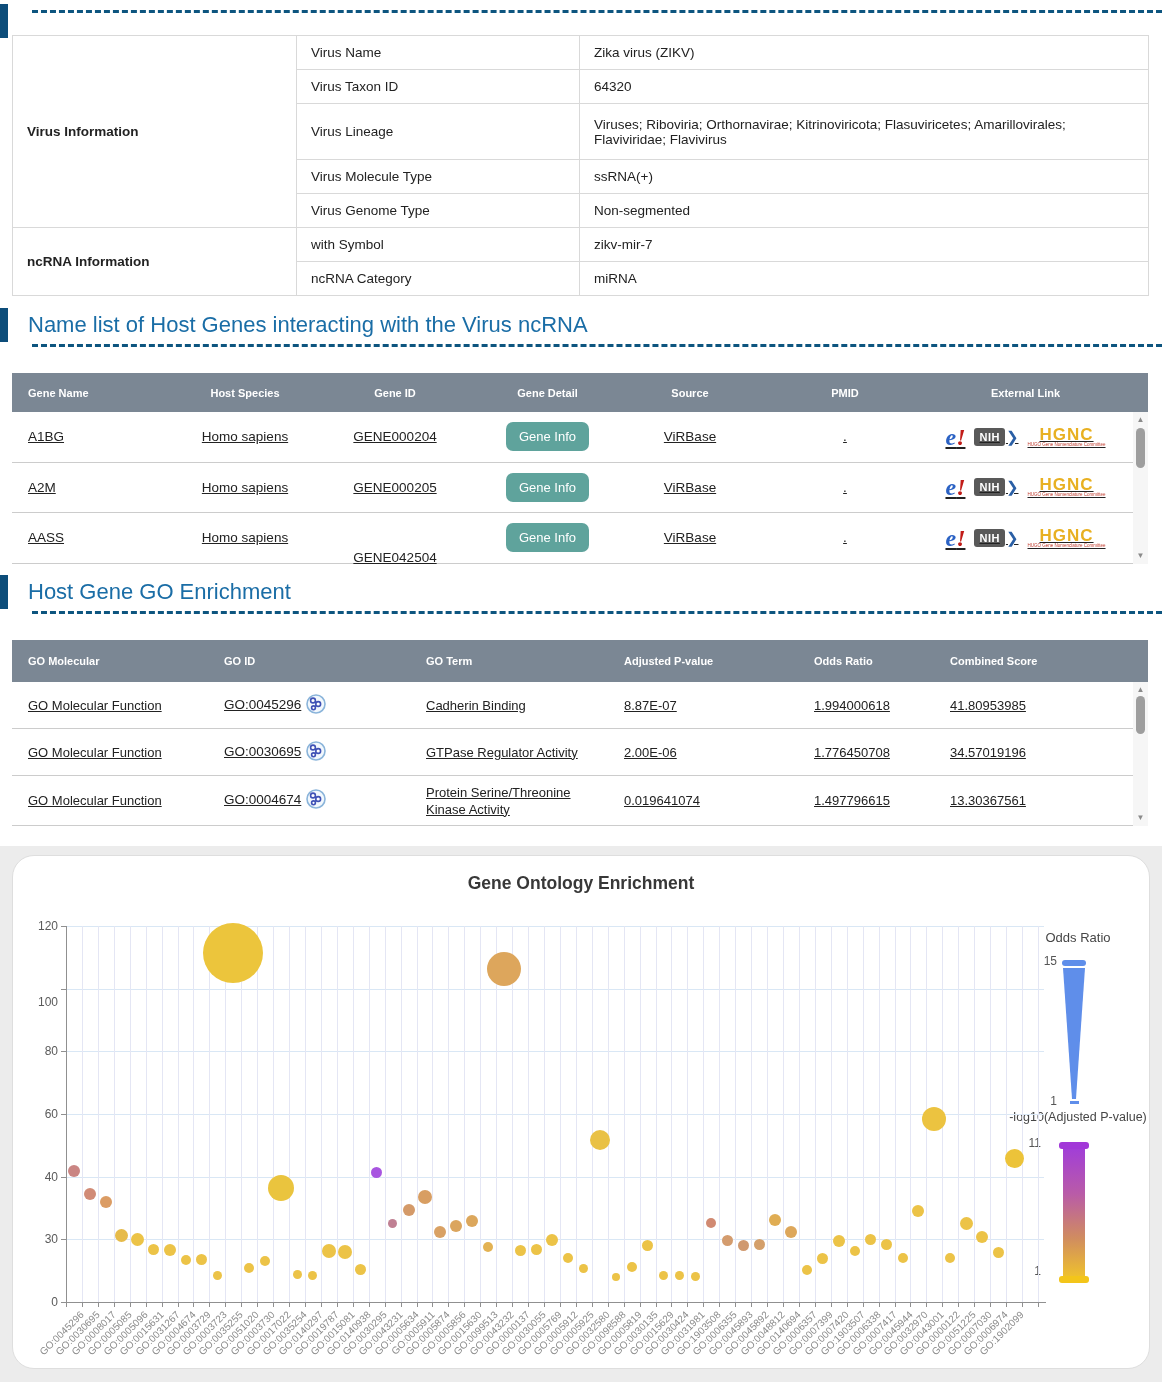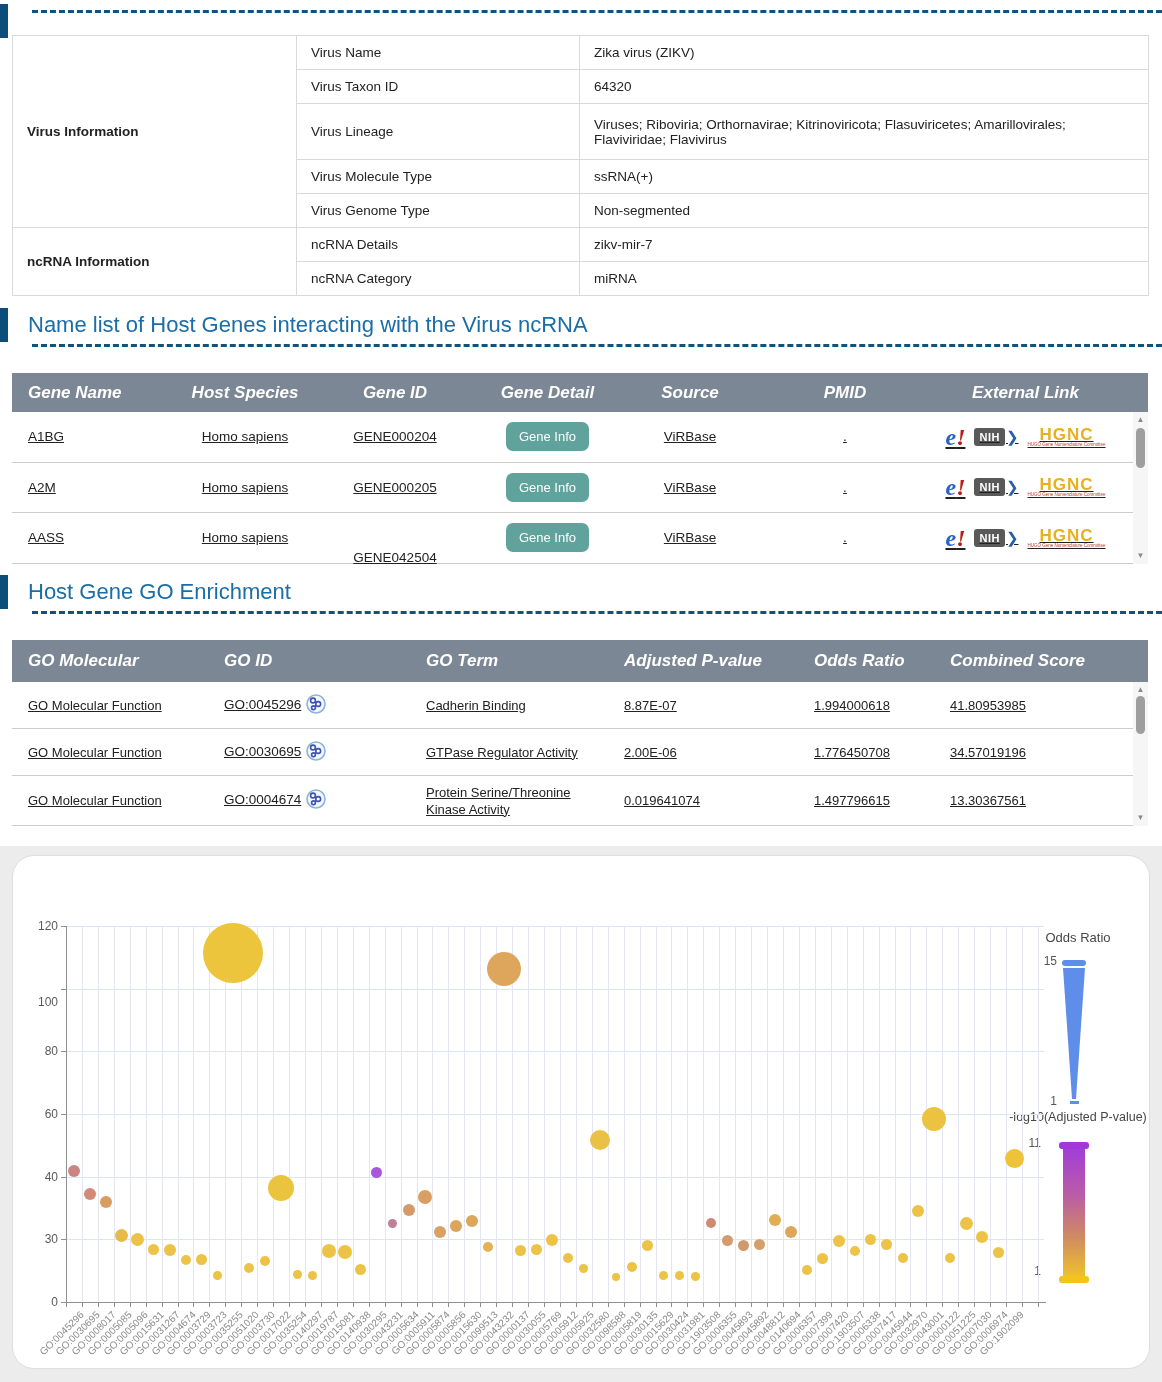--- a/index.html
+++ b/index.html
@@ -12,21 +12,21 @@
   .section-head { position:relative; padding:6px 0 0 28px; }
   .section-head .bar { position:absolute; left:0; top:4px; width:8px; height:34px; background:#0d4d7a; }
   .section-head h1 { font-size:22px; font-weight:400; color:#1a6da6; line-height:30px; }
   .section-dashes { margin:4px 0 0 32px; border-top:3px dashed #0d557f; height:0; }
   
   table.kv { border-collapse:collapse; width:1136px; margin:22px 0 0 12px; table-layout:fixed; }
   table.kv td { border:1px solid #d9d9d9; font-size:13.5px; padding:6px 14px; vertical-align:middle; }
   table.kv td.grp { font-weight:bold; }
   
   .dtable { width:1136px; margin:26px 0 0 12px; }
-  .thead { display:flex; background:#7b8794; color:#fff; font-weight:bold; font-size:17px; align-items:center;font-style:italic; }
+  .thead { display:flex; background:#7b8794; color:#fff; font-weight:bold; font-size:11px; align-items:center; }
   .thead > div { padding:0; }
   .tbody { position:relative; background:#fff; }
   .trow { display:flex; align-items:center; border-bottom:1px solid #ccc; font-size:13.5px; background:#fff;text-decoration:underline; }
   .cell { overflow:hidden; }
   .c-center { text-align:center; }
   .c-left { text-align:left; }
   .btn-geneinfo {
     display:inline-block; background:#5fa39c; color:#fff; font-size:13px;
     padding:7px 13px; border-radius:7px; border:none; cursor:pointer;
   }
@@ -100,21 +100,21 @@
       <tr>
         <td style="height: 34px;">Virus Molecule Type</td>
         <td style="height: 34px;">ssRNA(+)</td>
       </tr>
       <tr>
         <td style="height: 34px;">Virus Genome Type</td>
         <td style="height: 34px;">Non-segmented</td>
       </tr>
       <tr>
         <td class="grp" rowspan="2">ncRNA Information</td>
-        <td style="height: 34px;">ncRNA Details</td>
+        <td style="height: 34px;">with Symbol</td>
         <td style="height: 34px;">zikv-mir-7</td>
       </tr>
       <tr>
         <td style="height: 34px;">ncRNA Category</td>
         <td style="height: 34px;">miRNA</td>
       </tr>
     </tbody>
 </table>
 
 <div class="section-head" style="margin-top:8px">
@@ -269,20 +269,21 @@
       <div class="sbar">
         <div class="arr" style="top: 2px;">▲</div>
         <div class="thumb" style="top: 14px; height: 38px;"></div>
         <div class="arr" style="bottom: 2px;">▼</div>
       </div>
     </div>
 </div>
 
 <div class="chart-strip">
   <div class="chart-card">
+    <div class="chart-title">Gene Ontology Enrichment</div>
     <div class="plot" id="plot">
 
       <div class="lg lg-title" style="left:965px;top:74px;width:200px">Odds Ratio</div>
       <div class="lg lg-num" style="left:996px;top:98px;width:48px">15</div>
       <div class="funnel-cap" style="left:1049px;top:104px;width:24px"></div>
       <div class="funnel-tri" style="left:1050px;top:112px;width:22px;height:131px"></div>
       <div class="funnel-foot" style="left:1057px;top:245px;width:9px"></div>
       <div class="lg lg-num" style="left:996px;top:238px;width:48px">1</div>
 
       <div class="lg" style="left:940px;top:254px;width:250px;font-size:12.5px;text-align:center;color:#464646">-log10(Adjusted P-value)</div>

